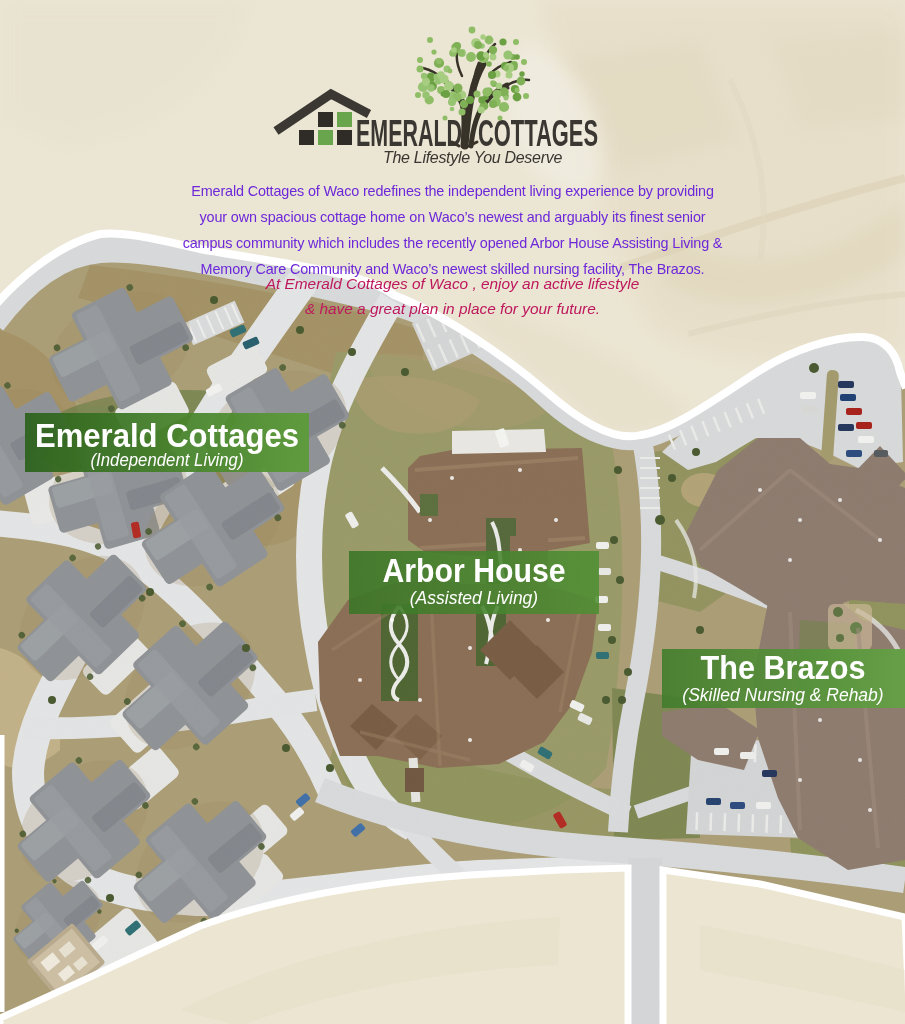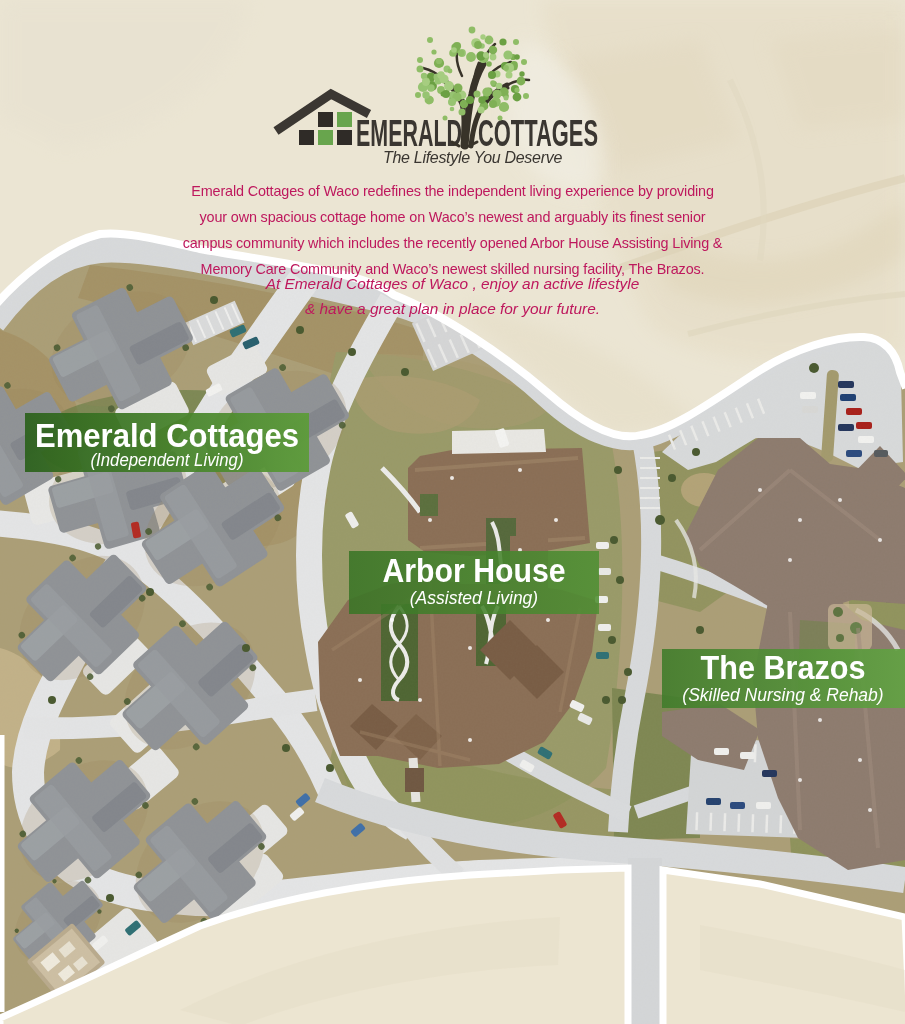--- a/index.html
+++ b/index.html
@@ -1,19 +1,19 @@
 <!DOCTYPE html>
 <html><head>
 <meta charset="utf-8">
 <style>
   html,body{margin:0;padding:0;}
   body{width:905px;height:1024px;overflow:hidden;position:relative;
        font-family:"Liberation Sans",sans-serif;background:#ece6d4;}
   #page{position:absolute;left:0;top:0;width:905px;height:1024px;}
-  .hdrtxt{position:absolute;width:905px;text-align:center;color:#be185d;}
+  .hdrtxt{position:absolute;width:905px;text-align:center;color:#6d28d9;}
 </style>
 </head>
 <body>
 
 <svg id="page" width="905" height="1024" viewBox="0 0 905 1024" xmlns="http://www.w3.org/2000/svg">
 <defs>
   <filter id="grain" x="0%" y="0%" width="100%" height="100%">
     <feTurbulence type="fractalNoise" baseFrequency="0.55" numOctaves="2" result="n"></feTurbulence>
     <feColorMatrix in="n" type="matrix" values="0 0 0 0 0.45  0 0 0 0 0.43  0 0 0 0 0.36  0 0 0 0.10 0"></feColorMatrix>
     <feComposite operator="over" in2="SourceGraphic"></feComposite>

